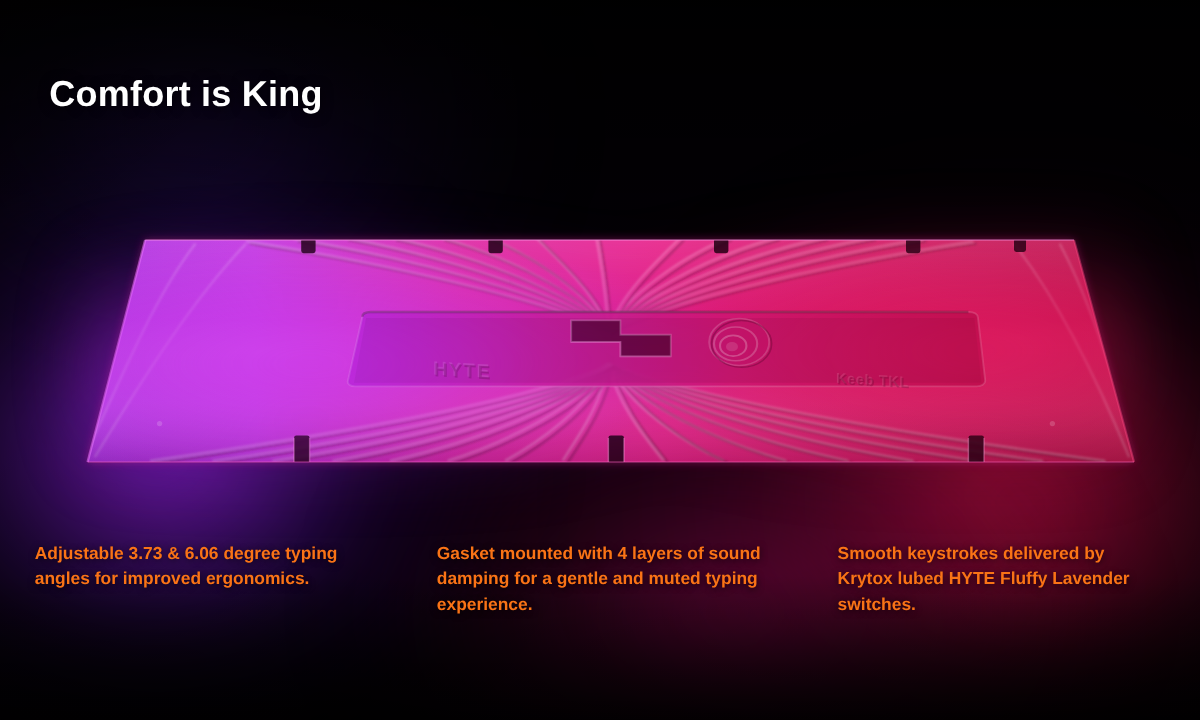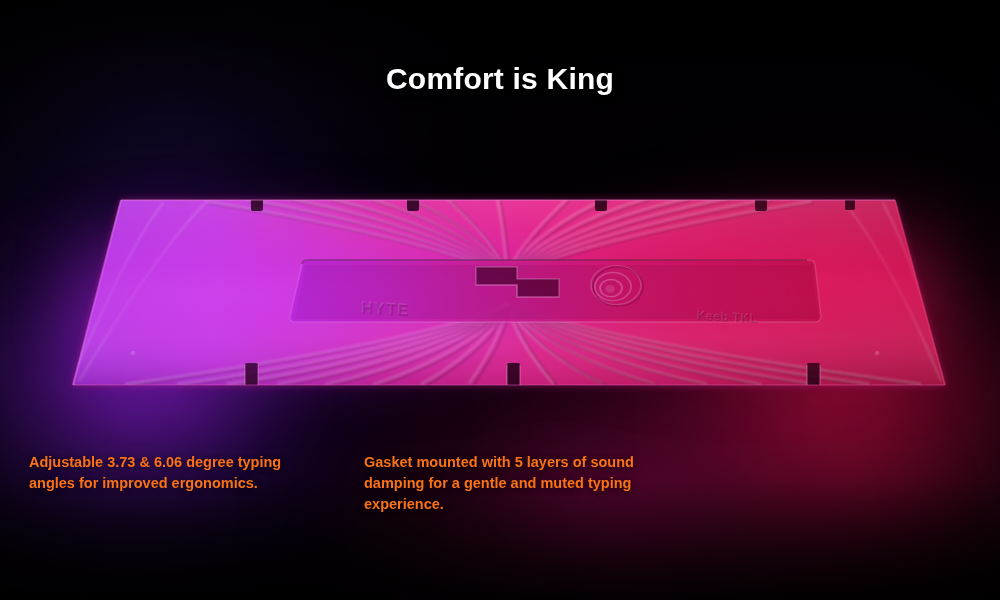--- a/index.html
+++ b/index.html
@@ -93,26 +93,27 @@
     background: radial-gradient(ellipse 95% 85% at 50% 48%,
         rgba(0,0,0,0) 40%, rgba(0,0,0,0.45) 78%, rgba(0,0,0,0.88) 100%);
   }
 
   
   .title {
     position: absolute;
     left: 0;
     right: 0;
     top: 62px;
-    text-align: center;
+    text-align: left;
     color: #ffffff;
     font-size: 30px;
     font-weight: bold;
     letter-spacing: 0.2px;
     text-shadow: 0 1px 10px rgba(0,0,0,0.65);
+    padding-left: 41px;
   }
 
   
   #plate-wrap {
     position: absolute;
     left: 55px;
     top: 185px;
     width: 900px;
     height: 215px;
   }
@@ -400,16 +401,17 @@
         <path d="M66,15 L840,15" stroke="#ff9ae8" stroke-opacity="0.40" stroke-width="1.6"></path>
         <path d="M66,15 L18,200" stroke="#ef7bff" stroke-opacity="0.55" stroke-width="2"></path>
         <path d="M840,15 L890,200" stroke="#ff4d86" stroke-opacity="0.45" stroke-width="1.8"></path>
         <path d="M18,200 L890,200" stroke="#ff6bc0" stroke-opacity="0.30" stroke-width="1.6"></path>
       </g>
     </svg>
   </div>
 
   <div class="copy-row">
     <div class="copy-col c1">Adjustable 3.73 &amp; 6.06 degree typing angles for improved ergonomics.</div>
-    <div class="copy-col c2">Gasket mounted with 5 layers of sound damping for a gentle and muted typing experience.</div>
+    <div class="copy-col c2">Gasket mounted with 4 layers of sound damping for a gentle and muted typing experience.</div>
+    <div class="copy-col c3">Smooth keystrokes delivered by Krytox lubed HYTE Fluffy Lavender switches.</div>
   </div>
 
 </div>
 
 </body></html>

